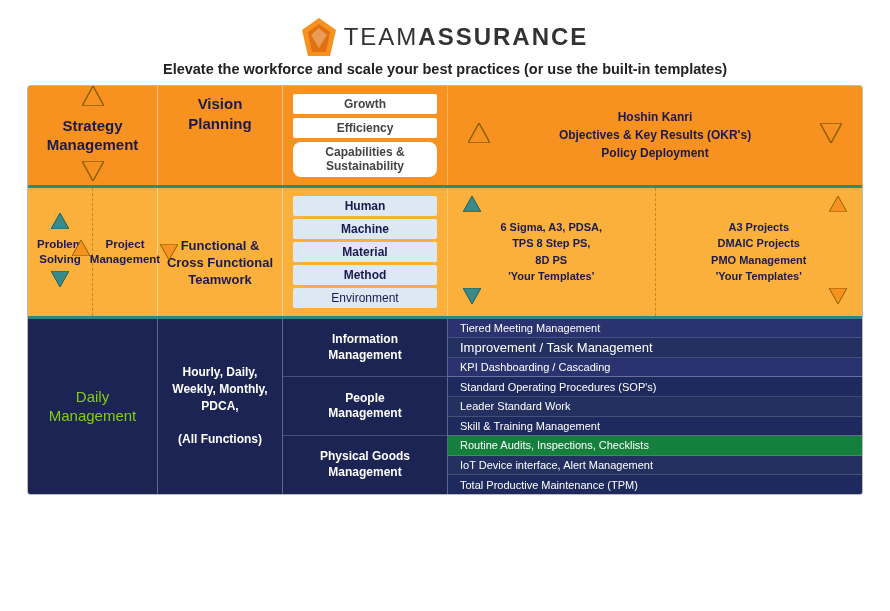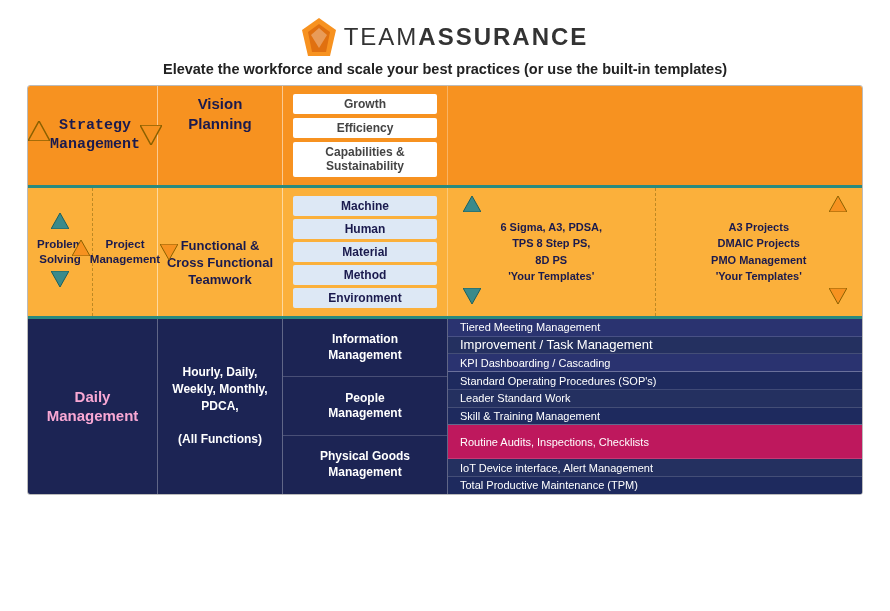--- a/index.html
+++ b/index.html
@@ -27,21 +27,21 @@
     </div>
   </div>
   <div style="font-size:14.5px; font-weight:700; color:#222; padding: 0 20px;">Elevate the workforce and scale your best practices (or use the built-in templates)</div>
 </div>
 
 <div style="margin:0 12px; border:1.5px solid #bbb; border-radius:3px; overflow:hidden;">
 
   <div style="display:flex; width:100%; background:#F79220; min-height:90px;">
 
     <div style="width:130px; min-width:130px; display:flex; flex-direction:column; align-items:center; justify-content:center; padding:8px; border-right:1.5px solid rgba(255,255,255,0.5); position:relative;">
-      <div style="position:absolute; top:0; left:0; right:0; bottom:0; display:flex; flex-direction:row; align-items:center; justify-content:flex-start;font-family:Liberation Mono, monospace;">
+      <div style="position:absolute; top:0; left:0; right:0; bottom:0; display:flex; flex-direction:column; align-items:center; justify-content:space-between;">
 
         <div style="margin-bottom:4px;">
           <svg width="22" height="20" viewBox="0 0 22 20">
               <polygon points="11,0 22,20 0,20" fill="#F79220" stroke="#8B6000" stroke-width="1.5"></polygon>
             </svg>
         </div>
         <div style="font-size:15px; font-weight:900; color:#1a1a4e; text-align:center; white-space:pre-line; line-height:1.3;">Strategy
 Management</div>
 
         <div style="margin-top:4px;">
@@ -52,23 +52,40 @@
       </div>
     </div>
 
     <div style="width:125px; min-width:125px; display:flex; align-items:center; justify-content:flex-start; padding:8px; border-right:1.5px solid rgba(255,255,255,0.5); flex-direction:column;">
       <div style="font-size:15px; font-weight:900; color:#1a1a4e; text-align:center; line-height:1.3;">Vision<br>Planning</div>
     </div>
 
     <div style="width:165px; min-width:165px; display:flex; flex-direction:column; align-items:center; justify-content:center; padding:8px 10px; border-right:1.5px solid rgba(255,255,255,0.3); gap:4px;">
       <div style="background:#fff; color:#444; font-size:12px; font-weight:700; padding:3px 14px; border-radius:2px; width:100%; text-align:center;">Growth</div>
       <div style="background:#fff; color:#444; font-size:12px; font-weight:700; padding:3px 14px; border-radius:2px; width:100%; text-align:center;">Efficiency</div>
-      <div style="background:#fff; color:#444; font-size:12px; font-weight:700; padding:3px 14px; border-radius:2px; width:100%; text-align:center; line-height:1.2;">Capabilities &amp;<br>Sustainability</div>
-    </div>
-
+      <div style="background:#fff; color:#444; font-size:12px; font-weight:700; padding:3px 14px; border-radius:8px; width:100%; text-align:center; line-height:1.2;">Capabilities &amp;<br>Sustainability</div>
+    </div>
+
+    <div style="flex:1; display:flex; align-items:center; justify-content:center; padding:10px; position:relative;">
+
+      <div style="position:absolute; left:20px; top:50%; transform:translateY(-50%);">
+        <svg width="22" height="20" viewBox="0 0 22 20">
+            <polygon points="11,0 22,20 0,20" fill="#F79220" stroke="#8B6000" stroke-width="1.5"></polygon>
+          </svg>
+      </div>
+      <div style="font-size:12px; font-weight:700; color:#1a1a4e; text-align:center; white-space:pre-line; line-height:1.5;">Hoshin Kanri
+Objectives &amp; Key Results (OKR's)
+Policy Deployment</div>
+
+      <div style="position:absolute; right:20px; top:50%; transform:translateY(-50%);">
+        <svg width="22" height="20" viewBox="0 0 22 20">
+            <polygon points="0,0 22,0 11,20" fill="#F79220" stroke="#8B6000" stroke-width="1.5"></polygon>
+          </svg>
+      </div>
+    </div>
   </div>
 
   <div style="height:3px; background:#2a8a7e;"></div>
 
   <div style="display:flex; width:100%; background:#FBB03B; min-height:120px;">
 
     <div style="width:65px; min-width:65px; display:flex; flex-direction:column; align-items:center; justify-content:center; padding:20px 4px; border-right:1.5px dashed rgba(100,80,0,0.4); position:relative;">
       <div style="margin-bottom:4px;">
         <svg width="18" height="16" viewBox="0 0 18 16">
             <polygon points="9,0 18,16 0,16" fill="#3a8a8a" stroke="#1a6060" stroke-width="1"></polygon>
@@ -98,25 +115,25 @@
       </div>
     </div>
 
     <div style="width:125px; min-width:125px; display:flex; align-items:center; justify-content:center; padding:8px; border-right:1.5px solid rgba(255,255,255,0.5);">
       <div style="font-size:13px; font-weight:900; color:#1a1a4e; text-align:center; white-space:pre-line; line-height:1.3;margin-top:24px;">Functional &amp;
 Cross Functional
 Teamwork</div>
     </div>
 
     <div style="width:165px; min-width:165px; display:flex; flex-direction:column; align-items:center; justify-content:center; padding:8px 10px; border-right:1.5px solid rgba(255,255,255,0.3); gap:3px;">
+      <div style="background:#dde8f5; color:#1a1a4e; font-size:12px; font-weight:700; padding:3px 0; border-radius:2px; width:100%; text-align:center;">Human</div>
       <div style="background:#dde8f5; color:#1a1a4e; font-size:12px; font-weight:700; padding:3px 0; border-radius:2px; width:100%; text-align:center;">Machine</div>
-      <div style="background:#dde8f5; color:#1a1a4e; font-size:12px; font-weight:700; padding:3px 0; border-radius:2px; width:100%; text-align:center;">Human</div>
       <div style="background:#dde8f5; color:#1a1a4e; font-size:12px; font-weight:700; padding:3px 0; border-radius:2px; width:100%; text-align:center;">Material</div>
       <div style="background:#dde8f5; color:#1a1a4e; font-size:12px; font-weight:700; padding:3px 0; border-radius:2px; width:100%; text-align:center;">Method</div>
-      <div style="background:#dde8f5; color:#1a1a4e; font-size:12px; font-weight:700; padding:3px 0; border-radius:2px; width:100%; text-align:center;">Environment</div>
+      <div style="background:#dde8f5; color:#1a1a4e; font-size:12px; font-weight:400; padding:3px 0; border-radius:2px; width:100%; text-align:center;">Environment</div>
     </div>
 
     <div style="flex:1; display:flex;">
 
       <div style="flex:1; display:flex; flex-direction:column; align-items:center; justify-content:center; padding:8px; border-right:1.5px dashed rgba(100,80,0,0.4); position:relative;">
         <div style="position:absolute; left:15px; top:8px;">
           <svg width="18" height="16" viewBox="0 0 18 16">
               <polygon points="9,0 18,16 0,16" fill="#3a8a8a" stroke="#1a6060" stroke-width="1"></polygon>
             </svg>
         </div>
@@ -148,21 +165,21 @@
         </div>
       </div>
     </div>
   </div>
 
   <div style="height:3px; background:#2a8a7e;"></div>
 
   <div style="display:flex; width:100%; background:#1C2454; min-height:175px;">
 
     <div style="width:130px; min-width:130px; display:flex; align-items:center; justify-content:center; padding:12px 8px; border-right:1.5px solid rgba(255,255,255,0.3);">
-      <div style="font-size:15px; font-weight:700; color:#f9a8d4; text-align:center; white-space:pre-line; line-height:1.3;">Daily
+      <div style="font-size:15px; font-weight:400; color:#84cc16; text-align:center; white-space:pre-line; line-height:1.3;">Daily
 Management</div>
     </div>
 
     <div style="width:125px; min-width:125px; display:flex; align-items:center; justify-content:center; padding:10px 8px; border-right:1.5px solid rgba(255,255,255,0.3);">
       <div style="font-size:12px; font-weight:900; color:#fff; text-align:center; white-space:pre-line; line-height:1.4;">Hourly, Daily,
 Weekly, Monthly,
 PDCA,
 
 (All Functions)</div>
     </div>
@@ -200,21 +217,21 @@
       <div style="flex:1; display:flex; align-items:center; padding:0 12px; background:#1e2a5e; border-bottom:1px solid rgba(255,255,255,0.15);">
         <span style="font-size:11px; color:#fff;">Standard Operating Procedures (SOP's)</span>
       </div>
       <div style="flex:1; display:flex; align-items:center; padding:0 12px; background:#243060; border-bottom:1px solid rgba(255,255,255,0.15);">
         <span style="font-size:11px; color:#fff;">Leader Standard Work</span>
       </div>
       <div style="flex:1; display:flex; align-items:center; padding:0 12px; background:#1e2a5e; border-bottom:1.5px solid rgba(255,255,255,0.3);">
         <span style="font-size:11px; color:#fff;">Skill &amp; Training Management</span>
       </div>
 
-      <div style="flex:1; display:flex; align-items:center; padding:8px 12px; background:#be185d; border-bottom:1px solid rgba(255,255,255,0.15);">
+      <div style="flex:1; display:flex; align-items:center; padding:0 12px; background:#15803d; border-bottom:1px solid rgba(255,255,255,0.15);">
         <span style="font-size:11px; color:#fff;">Routine Audits, Inspections, Checklists</span>
       </div>
       <div style="flex:1; display:flex; align-items:center; padding:0 12px; background:#243060; border-bottom:1px solid rgba(255,255,255,0.15);">
         <span style="font-size:11px; color:#fff;">IoT Device interface, Alert Management</span>
       </div>
       <div style="flex:1; display:flex; align-items:center; padding:0 12px; background:#1e2a5e;">
         <span style="font-size:11px; color:#fff;">Total Productive Maintenance (TPM)</span>
       </div>
     </div>
   </div>

